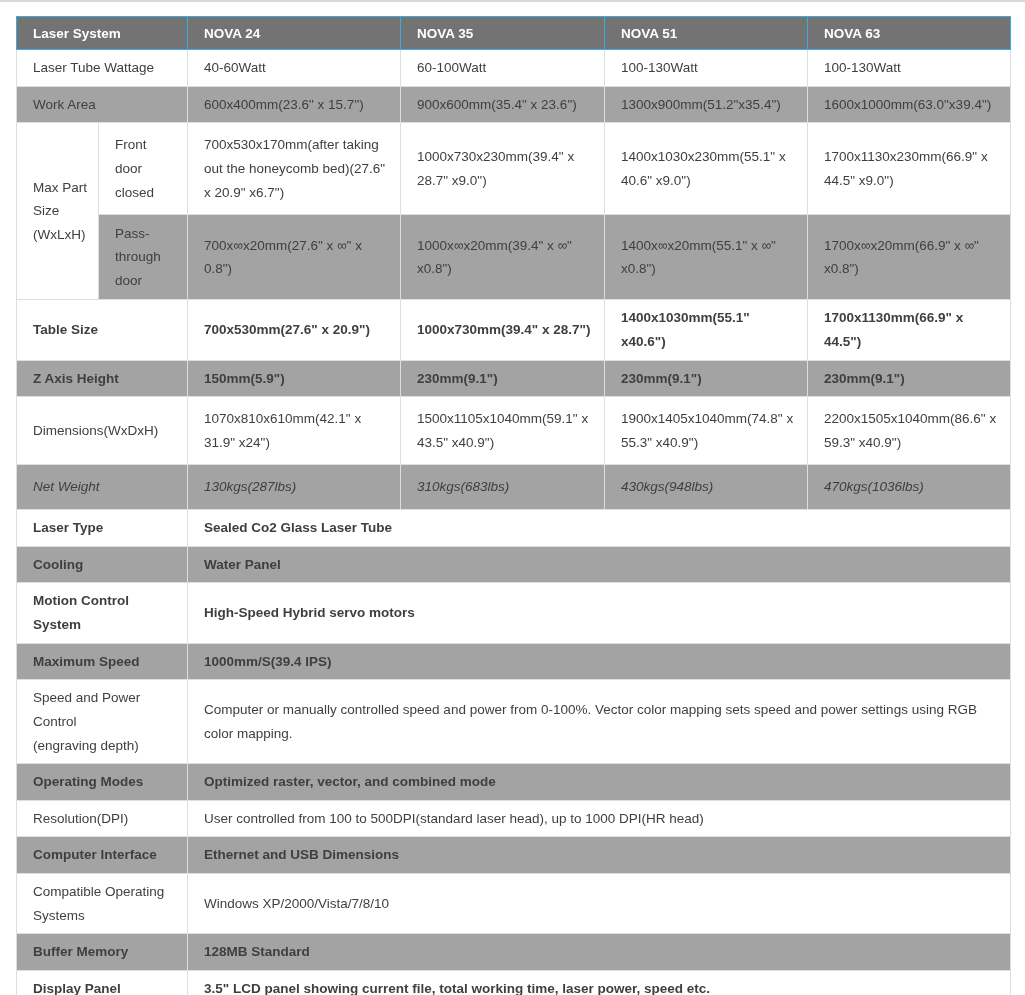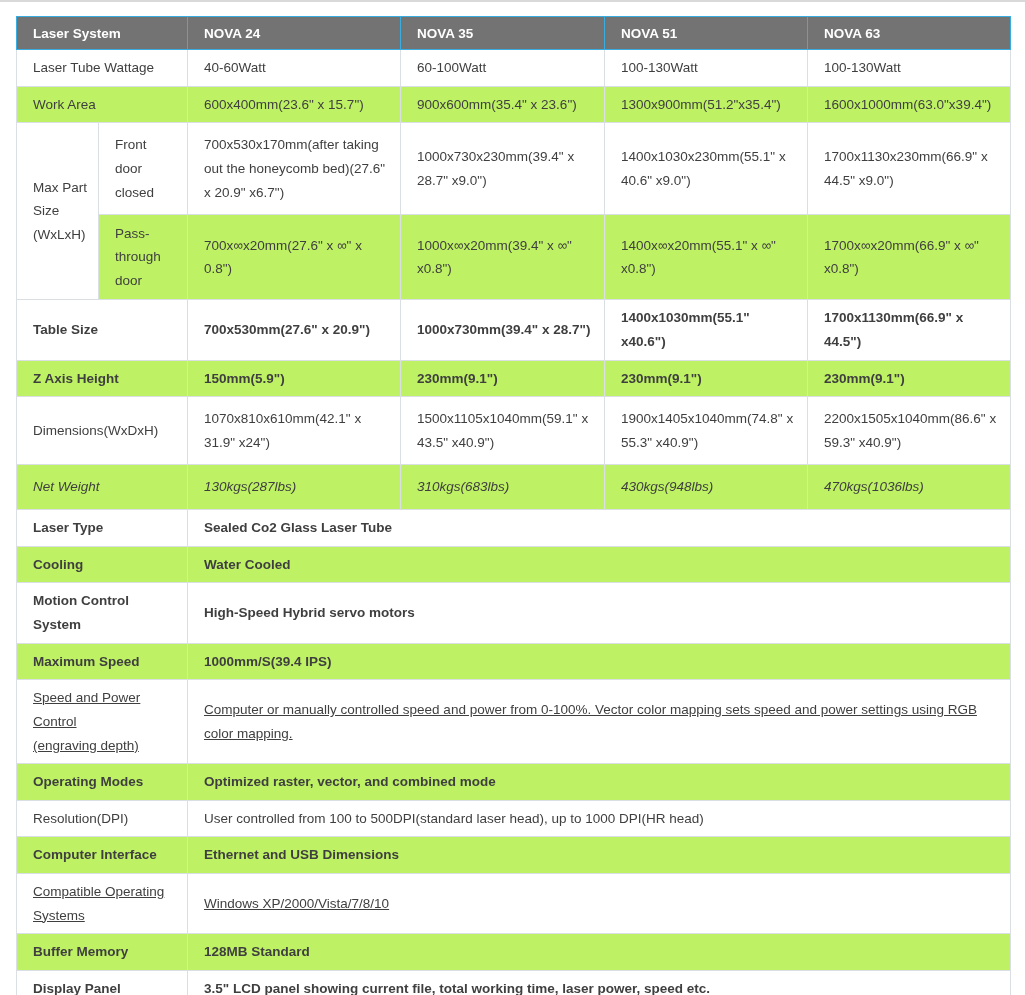--- a/index.html
+++ b/index.html
@@ -28,24 +28,24 @@
     text-align:left;
     font-size:13.5px;
     padding:0 10px 0 16px;
     border:1px solid #3aade0;
   }
   th.corner { padding-left:9px; }
   th.model { border-left:1px solid #82cdec; }
   td.lbl { padding-left:9px; }
   td.sublbl { padding-left:9px; }
   .prelines { white-space:pre-line; }
-  tr.stripe td { background:#bef264; }
+  tr.stripe td { background:#a3a3a3; }
   .h33 { height:33px; } .h36 { height:36px; } .h34 { height:34px; }
   .h92 { height:92px; } .h85 { height:85px; } .h35 { height:35px;font-weight:bold; }
-  .h68 { height:68px; } .h45 { height:45px;font-style:italic; } .h60 { height:60px;text-decoration:underline; }
+  .h68 { height:68px; } .h45 { height:45px;font-style:italic; } .h60 { height:60px; }
 </style>
 </head>
 <body>
 
 <div class="top-strip"></div>
 
 <div class="wrap">
   <table class="specs">
     <colgroup>
       <col style="width:82px">
@@ -135,21 +135,21 @@
         <td>470kgs(1036lbs)</td>
       </tr>
 
       <tr class="h35">
         <td colspan="2" class="lbl">Laser Type</td>
         <td colspan="4">Sealed Co2 Glass Laser Tube</td>
       </tr>
 
       <tr class="h35 stripe">
         <td colspan="2" class="lbl">Cooling</td>
-        <td colspan="4">Water Cooled</td>
+        <td colspan="4">Water Panel</td>
       </tr>
 
       <tr class="h35">
         <td colspan="2" class="lbl">Motion Control System</td>
         <td colspan="4">High-Speed Hybrid servo motors</td>
       </tr>
 
       <tr class="h35 stripe">
         <td colspan="2" class="lbl">Maximum Speed</td>
         <td colspan="4">1000mm/S(39.4 IPS)</td>

